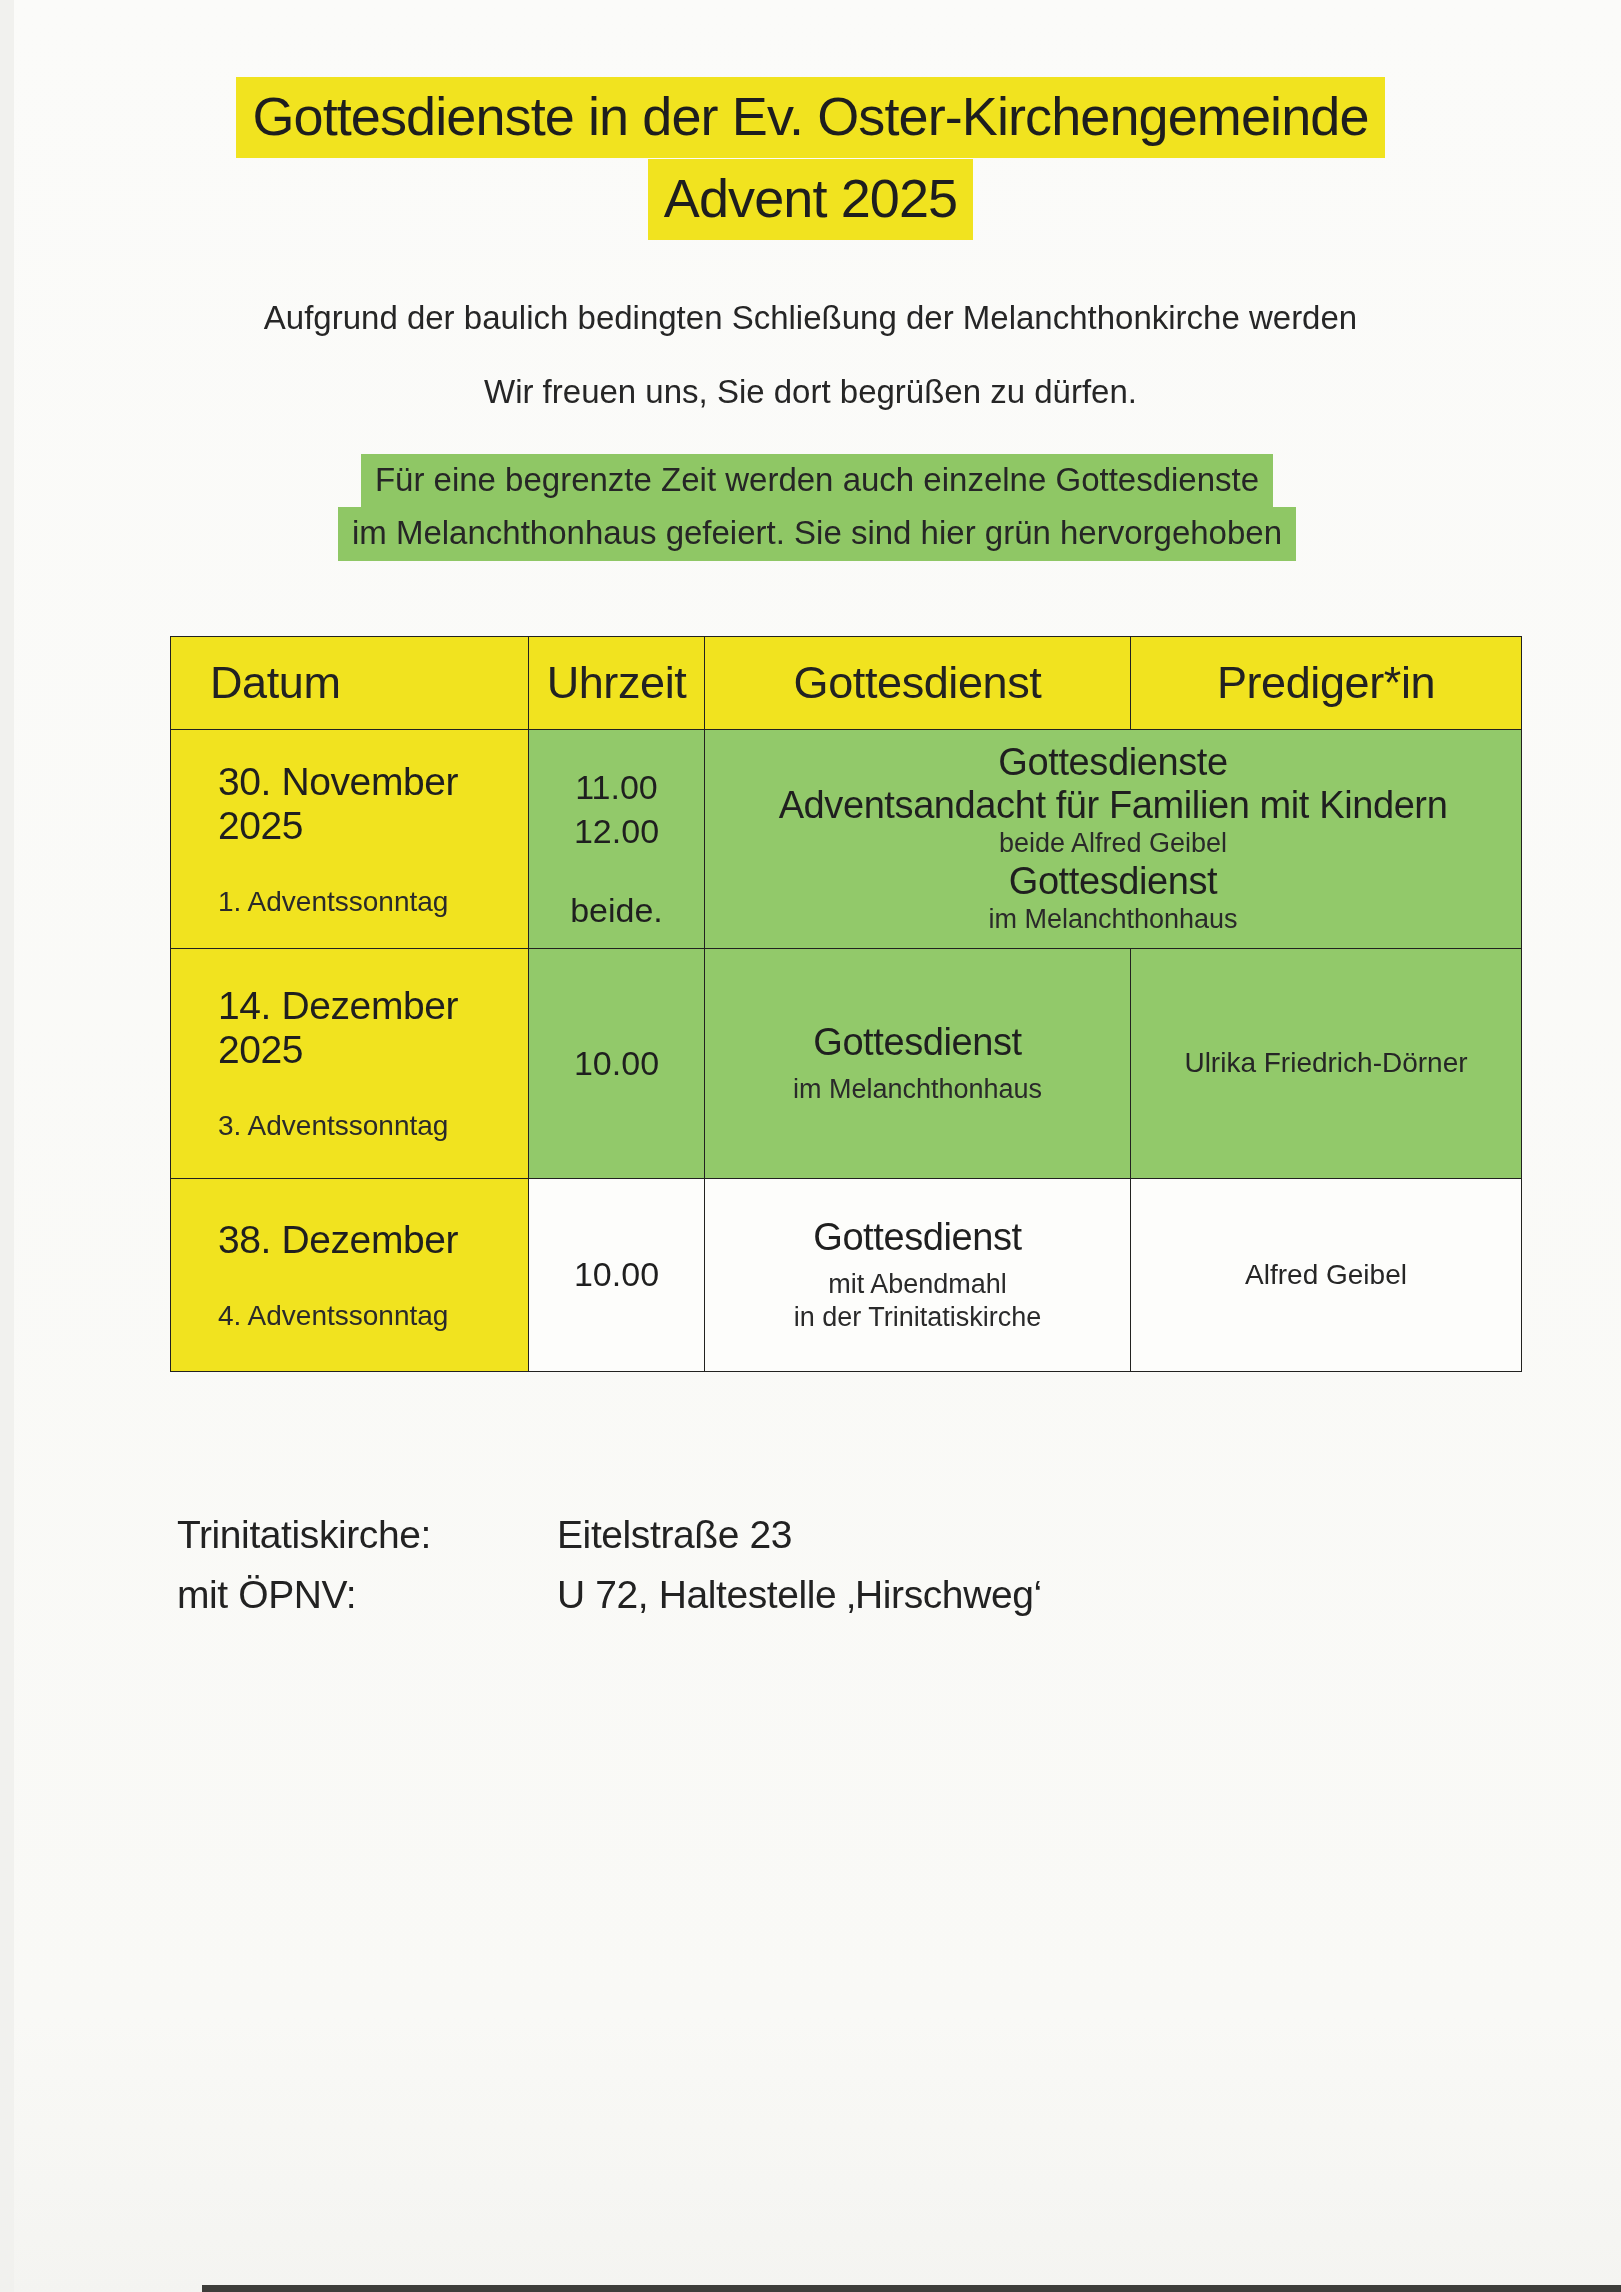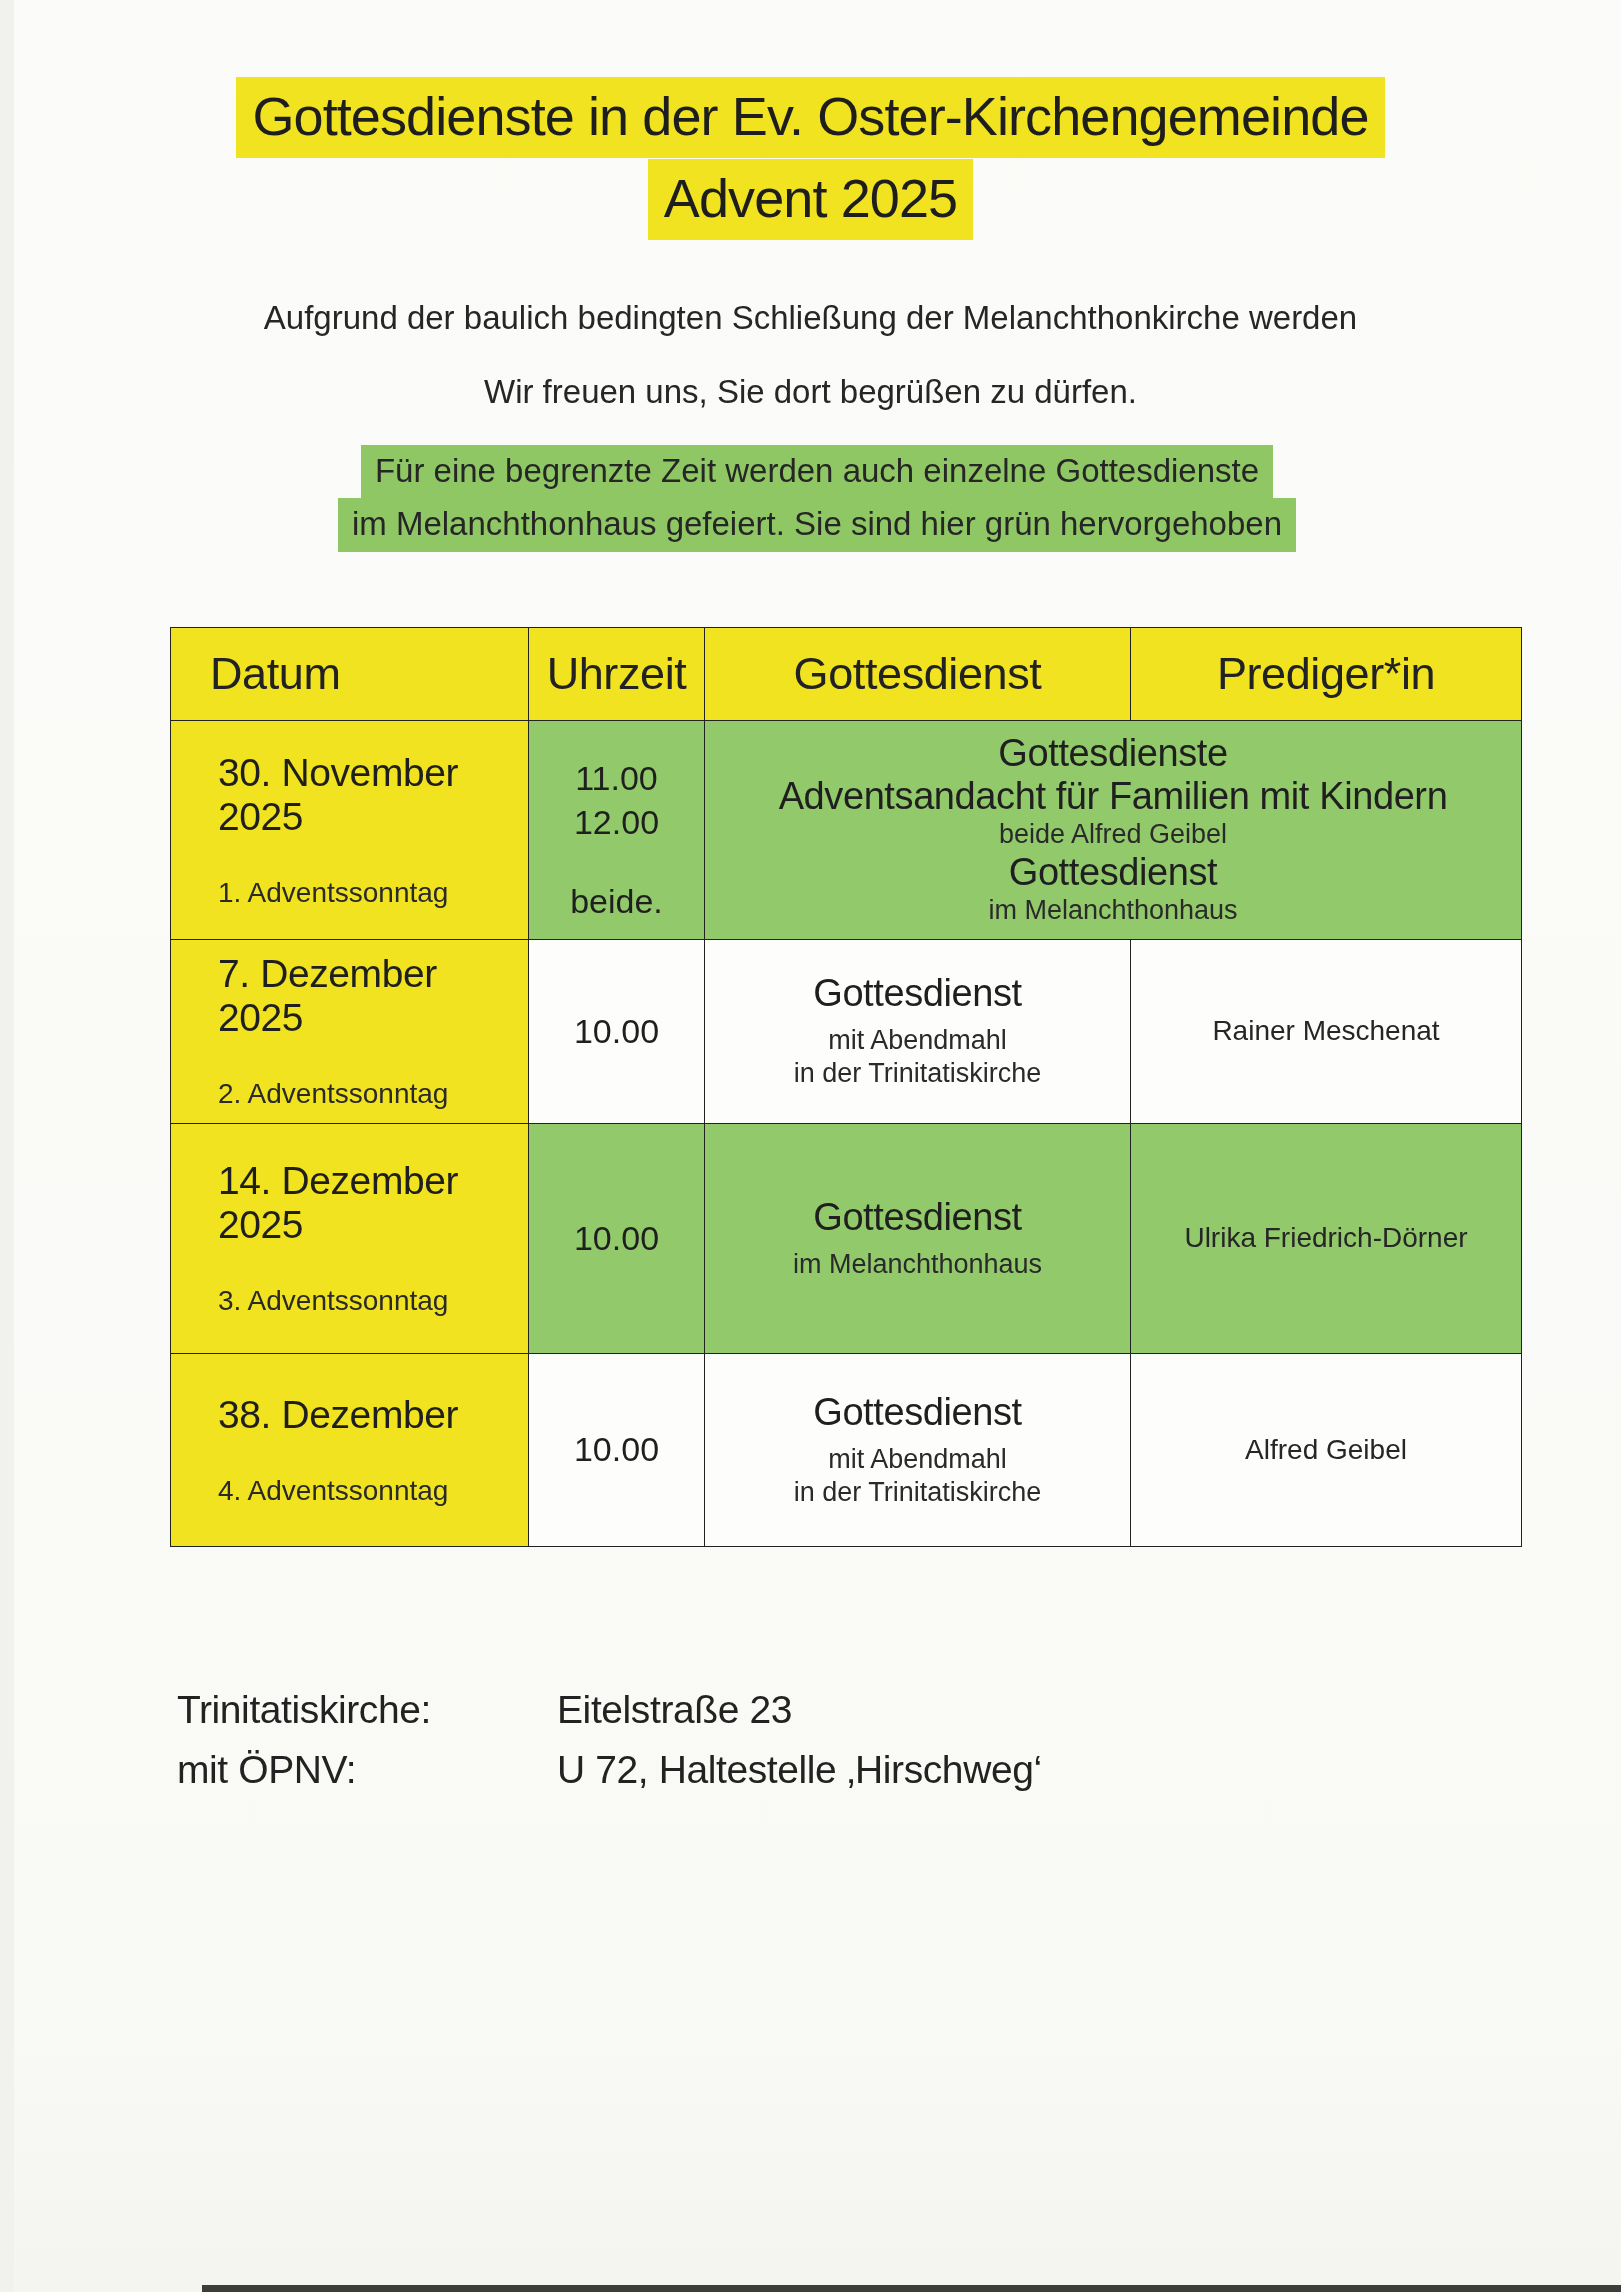--- a/index.html
+++ b/index.html
@@ -51,21 +51,21 @@
   .intro p { margin: 0; }
   .intro .plain { padding: 3.6px 0; }
   .intro .hl-line {
     background: #f1e31f;
     padding: 5.4px 12.5px 9px 12.5px;
     display: inline-block;
     margin-top: 1.8px;
   }
   .intro .spaced { margin-top: 19.7px; }
   .green-block {
-    margin-top: 25px;
+    margin-top: 34px;
     line-height: 1.0;
     padding-left: 13px;
   }
   .hl-g {
     background: #8fc765;
     padding: 9px 14.3px 11.6px 14.3px;
     display: inline-block;
     margin: 0;
   }
 
@@ -222,33 +222,20 @@
           <div class="t t-later">beide.</div>
         </td>
         <td class="cell-merged bg-g" colspan="2">
           <div class="ev-big">Gottesdienste</div>
           <div class="ev-big">Adventsandacht für Familien mit Kindern</div>
           <div class="ev-small">beide Alfred Geibel</div>
           <div class="ev-big">Gottesdienst</div>
           <div class="ev-small">im Melanchthonhaus</div>
         </td>
       </tr>
-      <tr class="r2">
-        <td class="cell-date bg-y">
-          <div class="date-main">7. Dezember 2025</div>
-          <div class="date-sub">2. Adventssonntag</div>
-        </td>
-        <td class="cell-time">10.00</td>
-        <td class="cell-service">
-          <div class="ev-big">Gottesdienst</div>
-          <div class="ev-small">mit Abendmahl</div>
-          <div class="ev-small">in der Trinitatiskirche</div>
-        </td>
-        <td class="cell-preacher">Rainer Meschenat</td>
-      </tr>
       <tr class="r3">
         <td class="cell-date bg-y">
           <div class="date-main">14. Dezember 2025</div>
           <div class="date-sub">3. Adventssonntag</div>
         </td>
         <td class="cell-time bg-g">10.00</td>
         <td class="cell-service bg-g">
           <div class="ev-big">Gottesdienst</div>
           <div class="ev-small">im Melanchthonhaus</div>
         </td>

